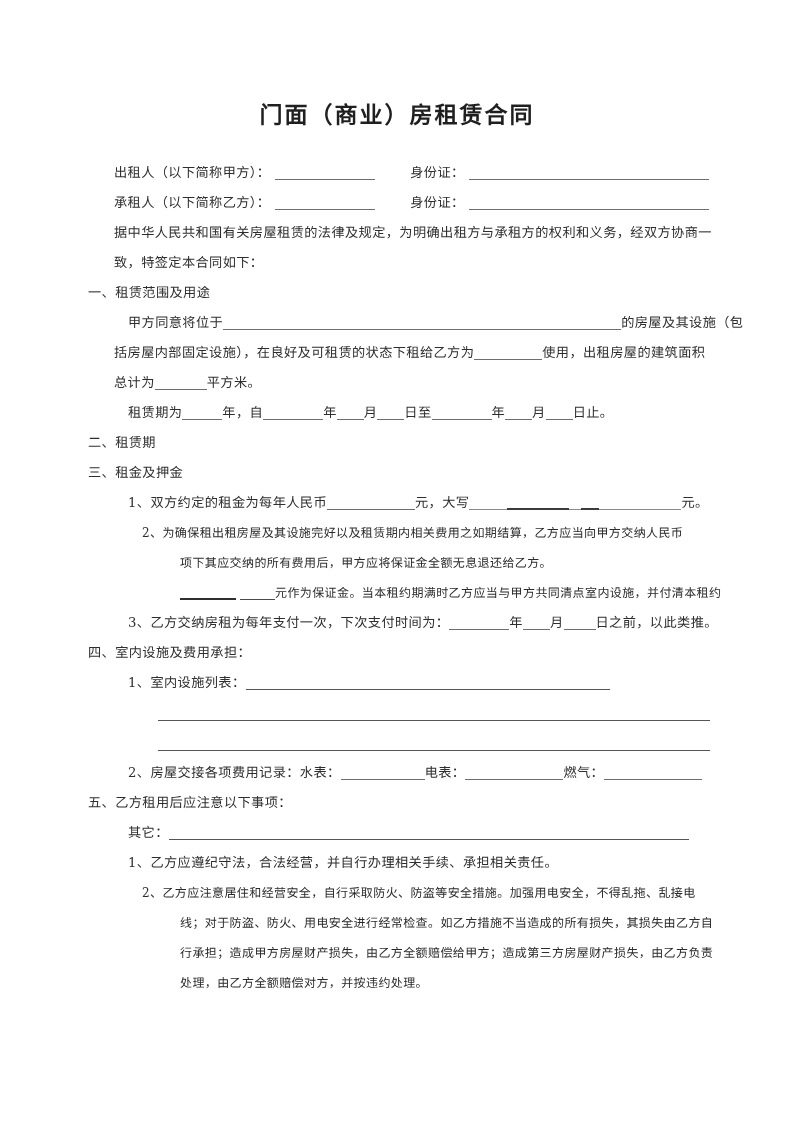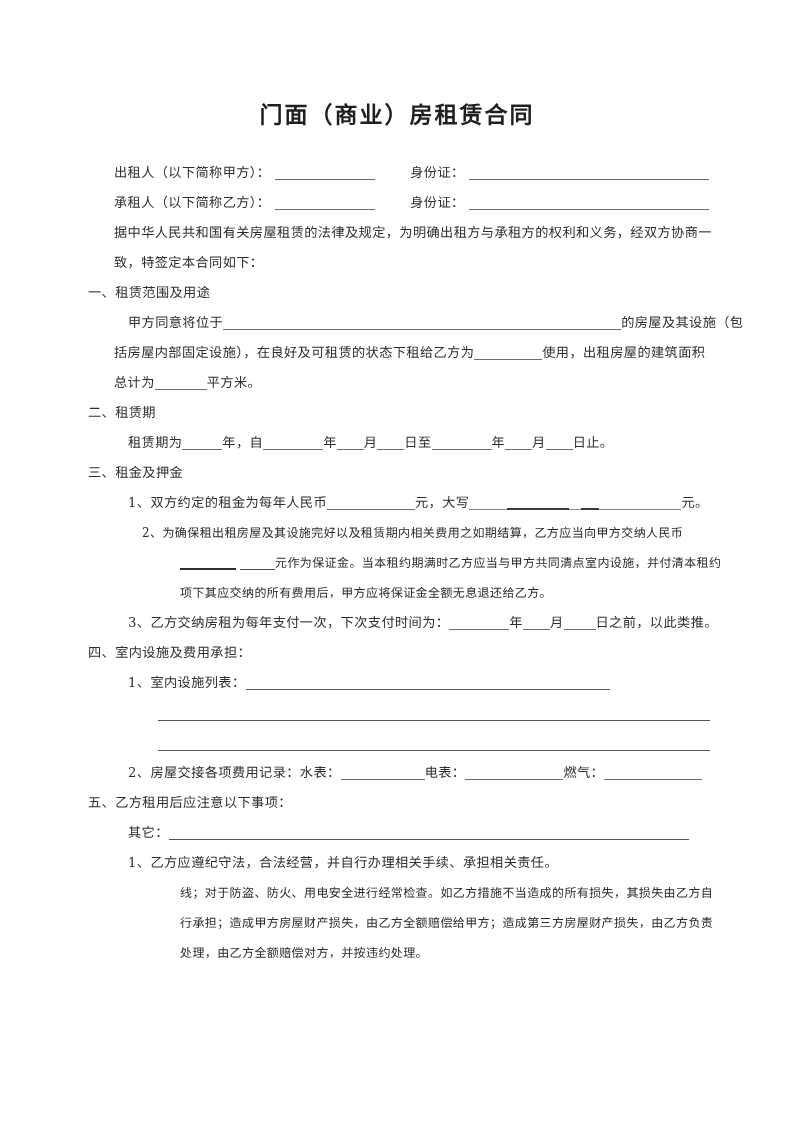--- a/index.html
+++ b/index.html
@@ -172,46 +172,46 @@
     </div>
 
     <div class="line">
       <span>括房屋内部固定设施），在良好及可租赁的状态下租给乙方为</span><span class="ul u-use"></span><span>使用，出租房屋的建筑面积</span>
     </div>
 
     <div class="line">
       <span>总计为</span><span class="ul u-area"></span><span>平方米。</span>
     </div>
 
+    <div class="line">
+      <span style="display:inline-block;width:14px"></span><span>租赁期为</span><span class="ul u-w40"></span><span>年，自</span><span class="ul u-w60"></span><span>年</span><span class="ul u-w27"></span><span>月</span><span class="ul u-w27"></span><span>日至</span><span class="ul u-w60"></span><span>年</span><span class="ul u-w27"></span><span>月</span><span class="ul u-w27"></span><span>日止。</span>
+    </div>
+
     <div class="line" style="margin-left:-26px">
       <span>二、</span><span>租赁期</span>
-    </div>
-
-    <div class="line">
-      <span style="display:inline-block;width:14px"></span><span>租赁期为</span><span class="ul u-w40"></span><span>年，自</span><span class="ul u-w60"></span><span>年</span><span class="ul u-w27"></span><span>月</span><span class="ul u-w27"></span><span>日至</span><span class="ul u-w60"></span><span>年</span><span class="ul u-w27"></span><span>月</span><span class="ul u-w27"></span><span>日止。</span>
     </div>
 
     <div class="line" style="margin-left:-26px">
       <span>三、</span><span>租金及押金</span>
     </div>
 
     <div class="line" style="padding-left:14px">
       <span>1、</span><span>双方约定的租金为每年人民币</span><span class="ul u-rent"></span><span>元，大写</span><span class="u-compound"><span class="seg a"></span><span class="seg b"></span></span><span>元。</span>
     </div>
 
     <div class="para hang-2" style="white-space:nowrap;">
       <span>2、</span><span>为确保租出租房屋及其设施完好以及租赁期内相关费用之如期结算，乙方应当向甲方交纳人民币</span>
     </div>
 
+    <div class="para hang-4">项下其应交纳的所有费用后，甲方应将保证金全额无息退还给乙方。</div>
+
     <div class="para hang-4" style="white-space:nowrap;">
       <span class="u-deposit-compound"><span class="segd a"></span><span class="segd b"></span></span><span>元作为保证金。当本租约期满时乙方应当与甲方共同清点室内设施，并付清本租约</span>
     </div>
 
-    <div class="para hang-4">项下其应交纳的所有费用后，甲方应将保证金全额无息退还给乙方。</div>
-
     <div class="line" style="padding-left:14px">
       <span>3、</span><span>乙方交纳房租为每年支付一次，下次支付时间为：</span><span class="ul u-w60"></span><span>年</span><span class="ul u-w27"></span><span>月</span><span class="ul u-w32"></span><span>日之前，以此类推。</span>
     </div>
 
     <div class="line" style="margin-left:-26px">
       <span>四、</span><span>室内设施及费用承担：</span>
     </div>
 
     <div class="line" style="padding-left:14px">
       <span>1、</span><span>室内设施列表：</span><span class="rule-after-label u-fill-list"></span>
@@ -234,18 +234,21 @@
     </div>
 
     <div class="line" style="padding-left:14px">
       <span>其它：</span><span class="rule-after-label u-fill-other"></span>
     </div>
 
     <div class="line" style="padding-left:14px">
       <span>1、</span><span>乙方应遵纪守法，合法经营，并自行办理相关手续、承担相关责任。</span>
     </div>
 
+    <div class="para hang-2" style="white-space:nowrap;">
+      <span>2、</span><span>乙方应注意居住和经营安全，自行采取防火、防盗等安全措施。加强用电安全，不得乱拖、乱接电</span>
+    </div>
     <div class="para hang-4" style="white-space:nowrap;">线；对于防盗、防火、用电安全进行经常检查。如乙方措施不当造成的所有损失，其损失由乙方自</div>
     <div class="para hang-4" style="white-space:nowrap;">行承担；造成甲方房屋财产损失，由乙方全额赔偿给甲方；造成第三方房屋财产损失，由乙方负责</div>
     <div class="para hang-4" style="white-space:nowrap;font-family:Liberation Serif, serif;">处理，由乙方全额赔偿对方，并按违约处理。</div>
 
   </div>
 </div>
 
 </body></html>

